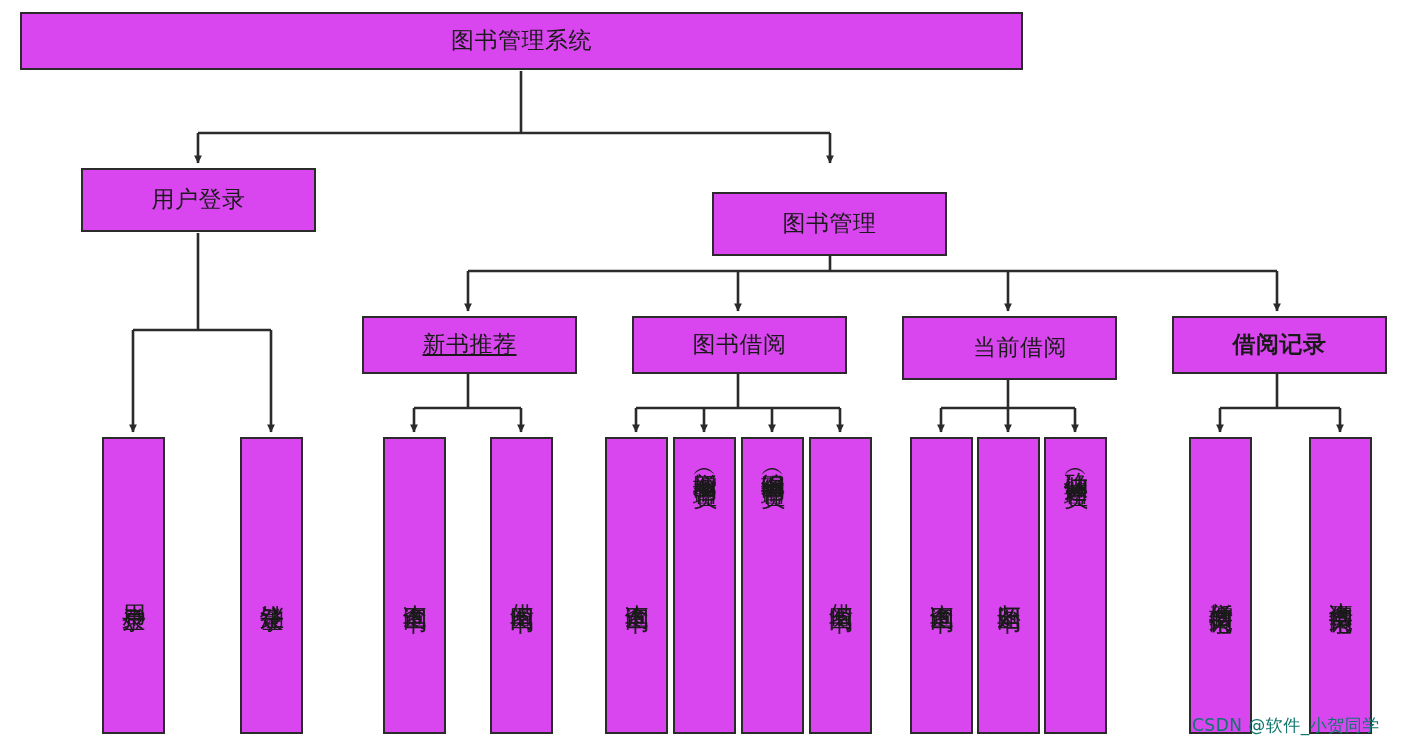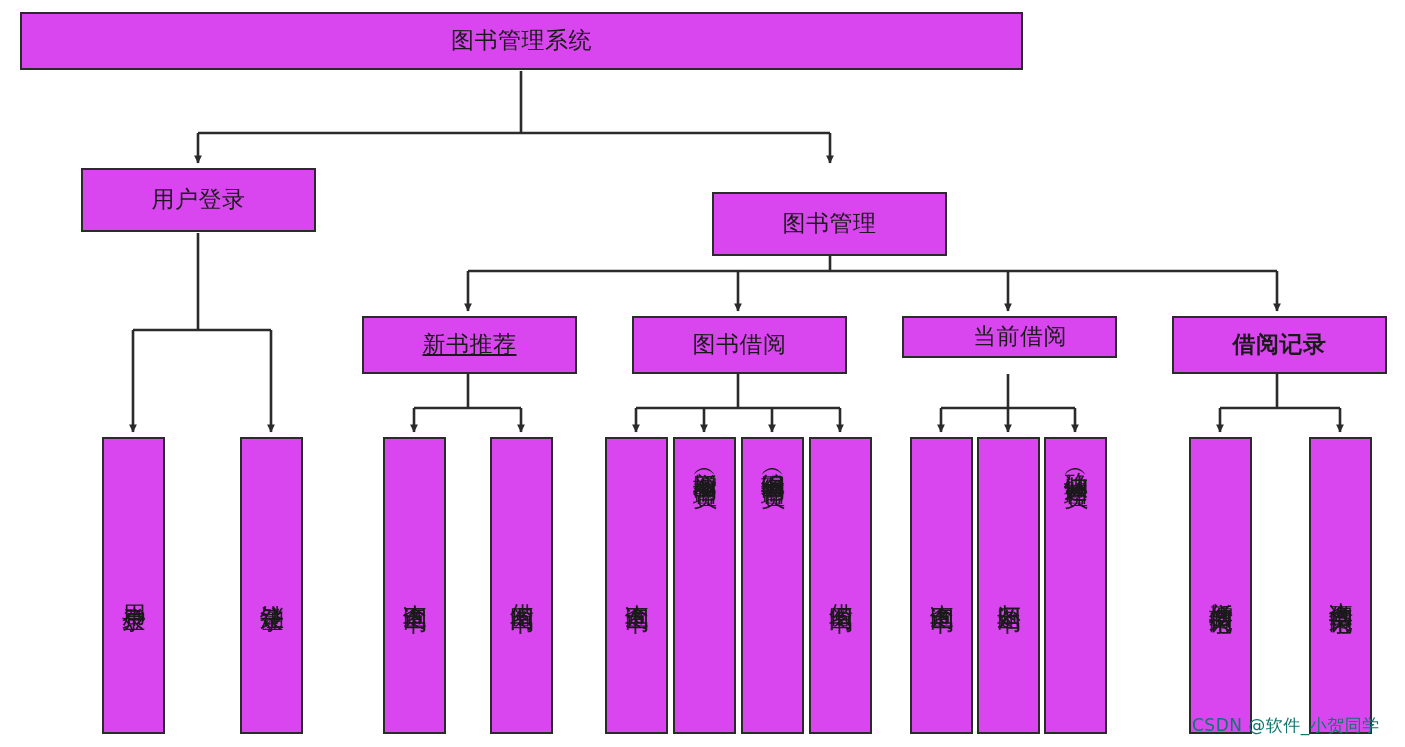--- a/index.html
+++ b/index.html
@@ -153,21 +153,21 @@
   </div>
 
   <div class="node horizontal" style="left:362px; top:316px; width:215px; height:58px;text-decoration:underline;">
     <span class="label">新书推荐</span>
   </div>
 
   <div class="node horizontal" style="left:632px; top:316px; width:215px; height:58px;justify-content:center;">
     <span class="label">图书借阅</span>
   </div>
 
-  <div class="node horizontal" style="left:902px; top:316px; width:215px; height:42px;padding-left:21px;">
+  <div class="node horizontal" style="left:902px; top:316px; width:215px; height:64px;padding-left:21px;">
     <span class="label">当前借阅</span>
   </div>
 
   <div class="node horizontal" style="left:1172px; top:316px; width:215px; height:58px;font-weight:bold;">
     <span class="label">借阅记录</span>
   </div>
 
   <div class="node vertical" style="left:102px; top:437px; width:63px; height:297px;">
     <div class="vwrap">
         <span class="label">用户登录</span>

